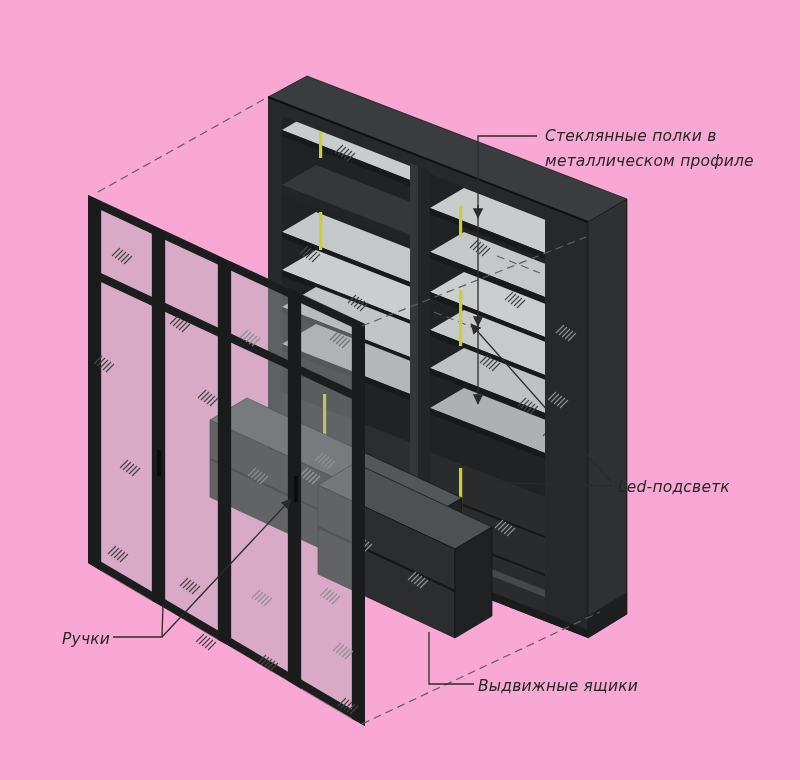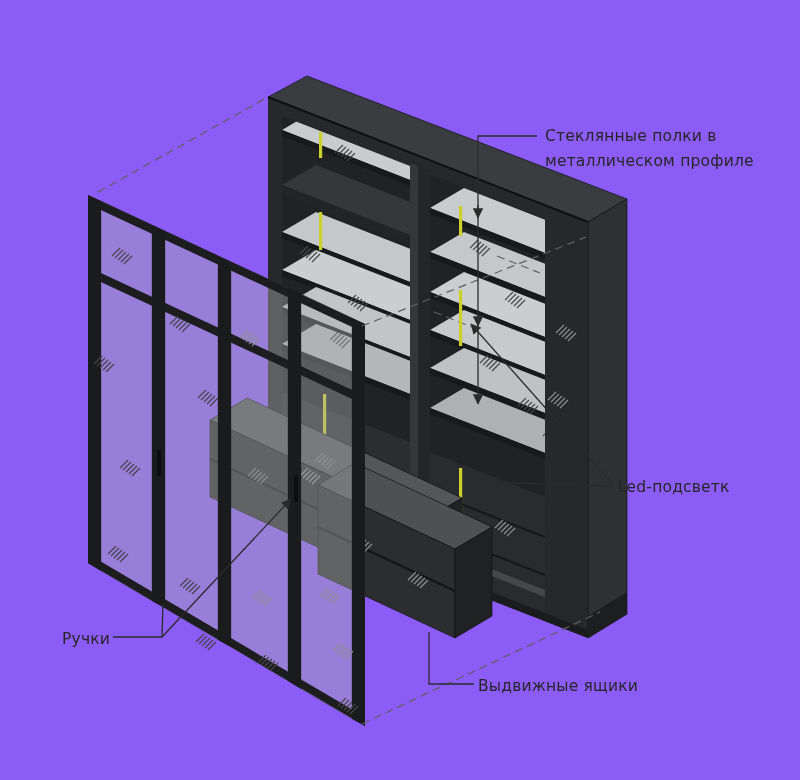--- a/index.html
+++ b/index.html
@@ -1,17 +1,17 @@
 <!DOCTYPE html>
 <html><head>
 <meta charset="utf-8">
 <style>
   html,body{margin:0;padding:0;background:#ffffff;}
-  .stage{position:relative;width:800px;height:780px;background:#8b5cf6;overflow:hidden;
-         font-family:"DejaVu Sans", sans-serif;}
+  .stage{position:relative;width:800px;height:780px;background:#f9a8d4;overflow:hidden;
+         font-family:"DejaVu Sans", sans-serif;font-style:italic;}
   svg{display:block;}
   text{font-family:"DejaVu Sans", sans-serif;font-size:15.5px;fill:#262626;letter-spacing:.2px;}
   .leader{stroke:#2b2b2b;stroke-width:1.3;fill:none;}
   .dash{stroke:#5f5f5f;stroke-width:1.2;fill:none;stroke-dasharray:8 5;}
   .edge{stroke:#101214;stroke-width:.7;}
 </style>
 </head>
 <body>
 
 <div class="stage">

